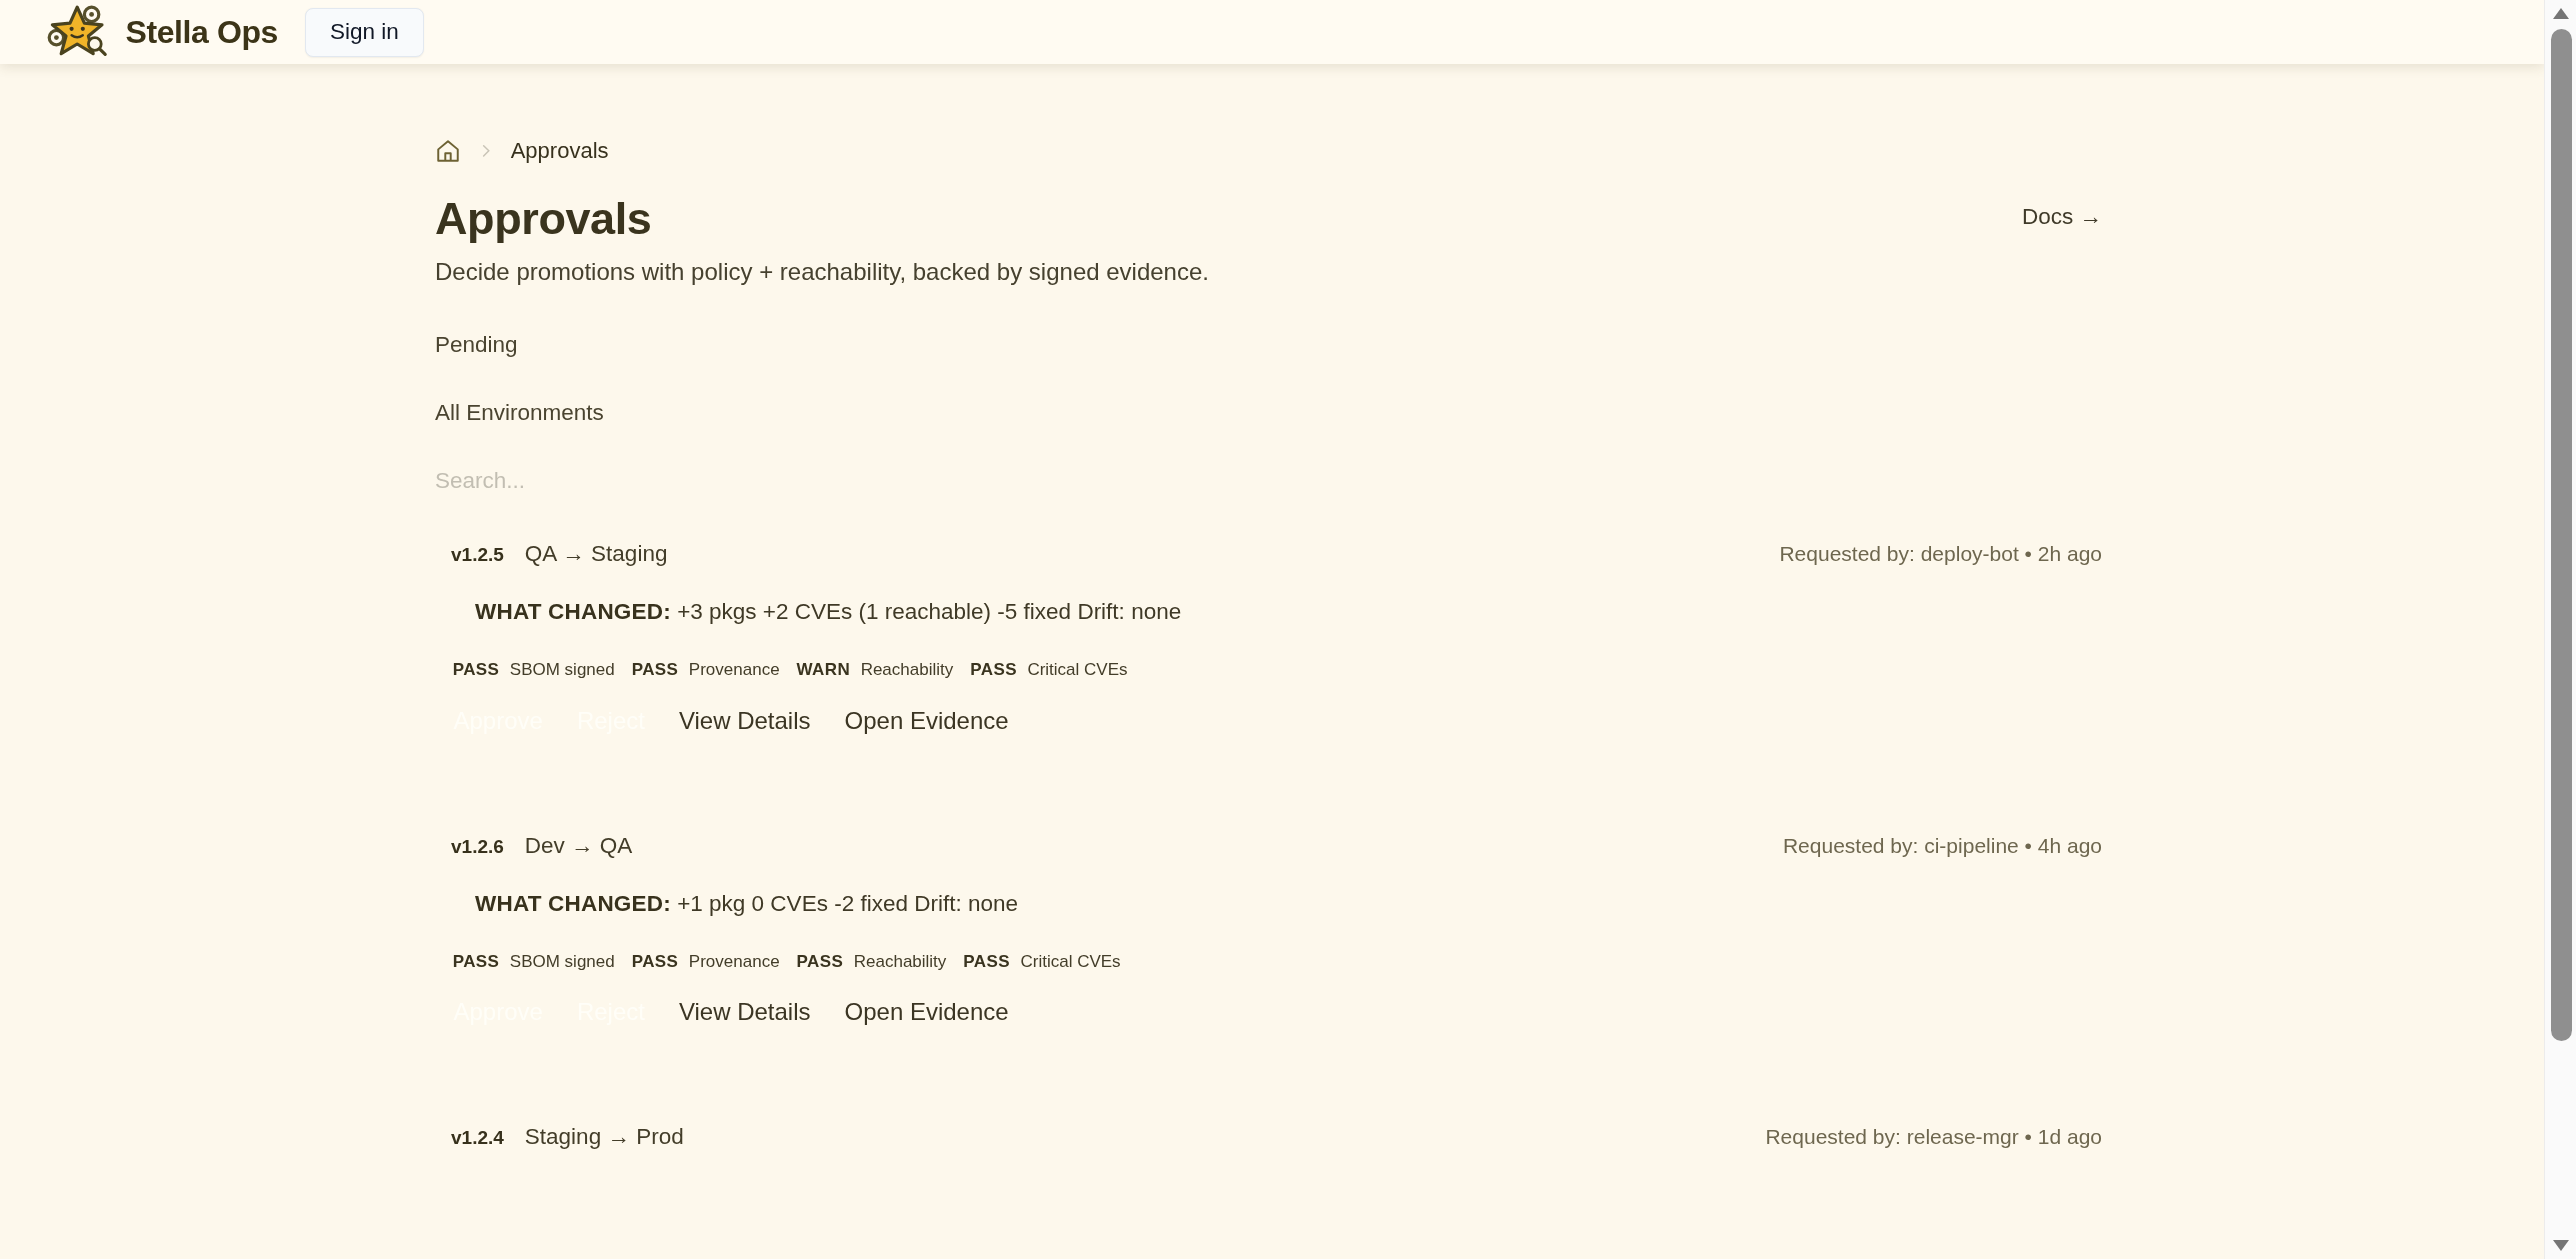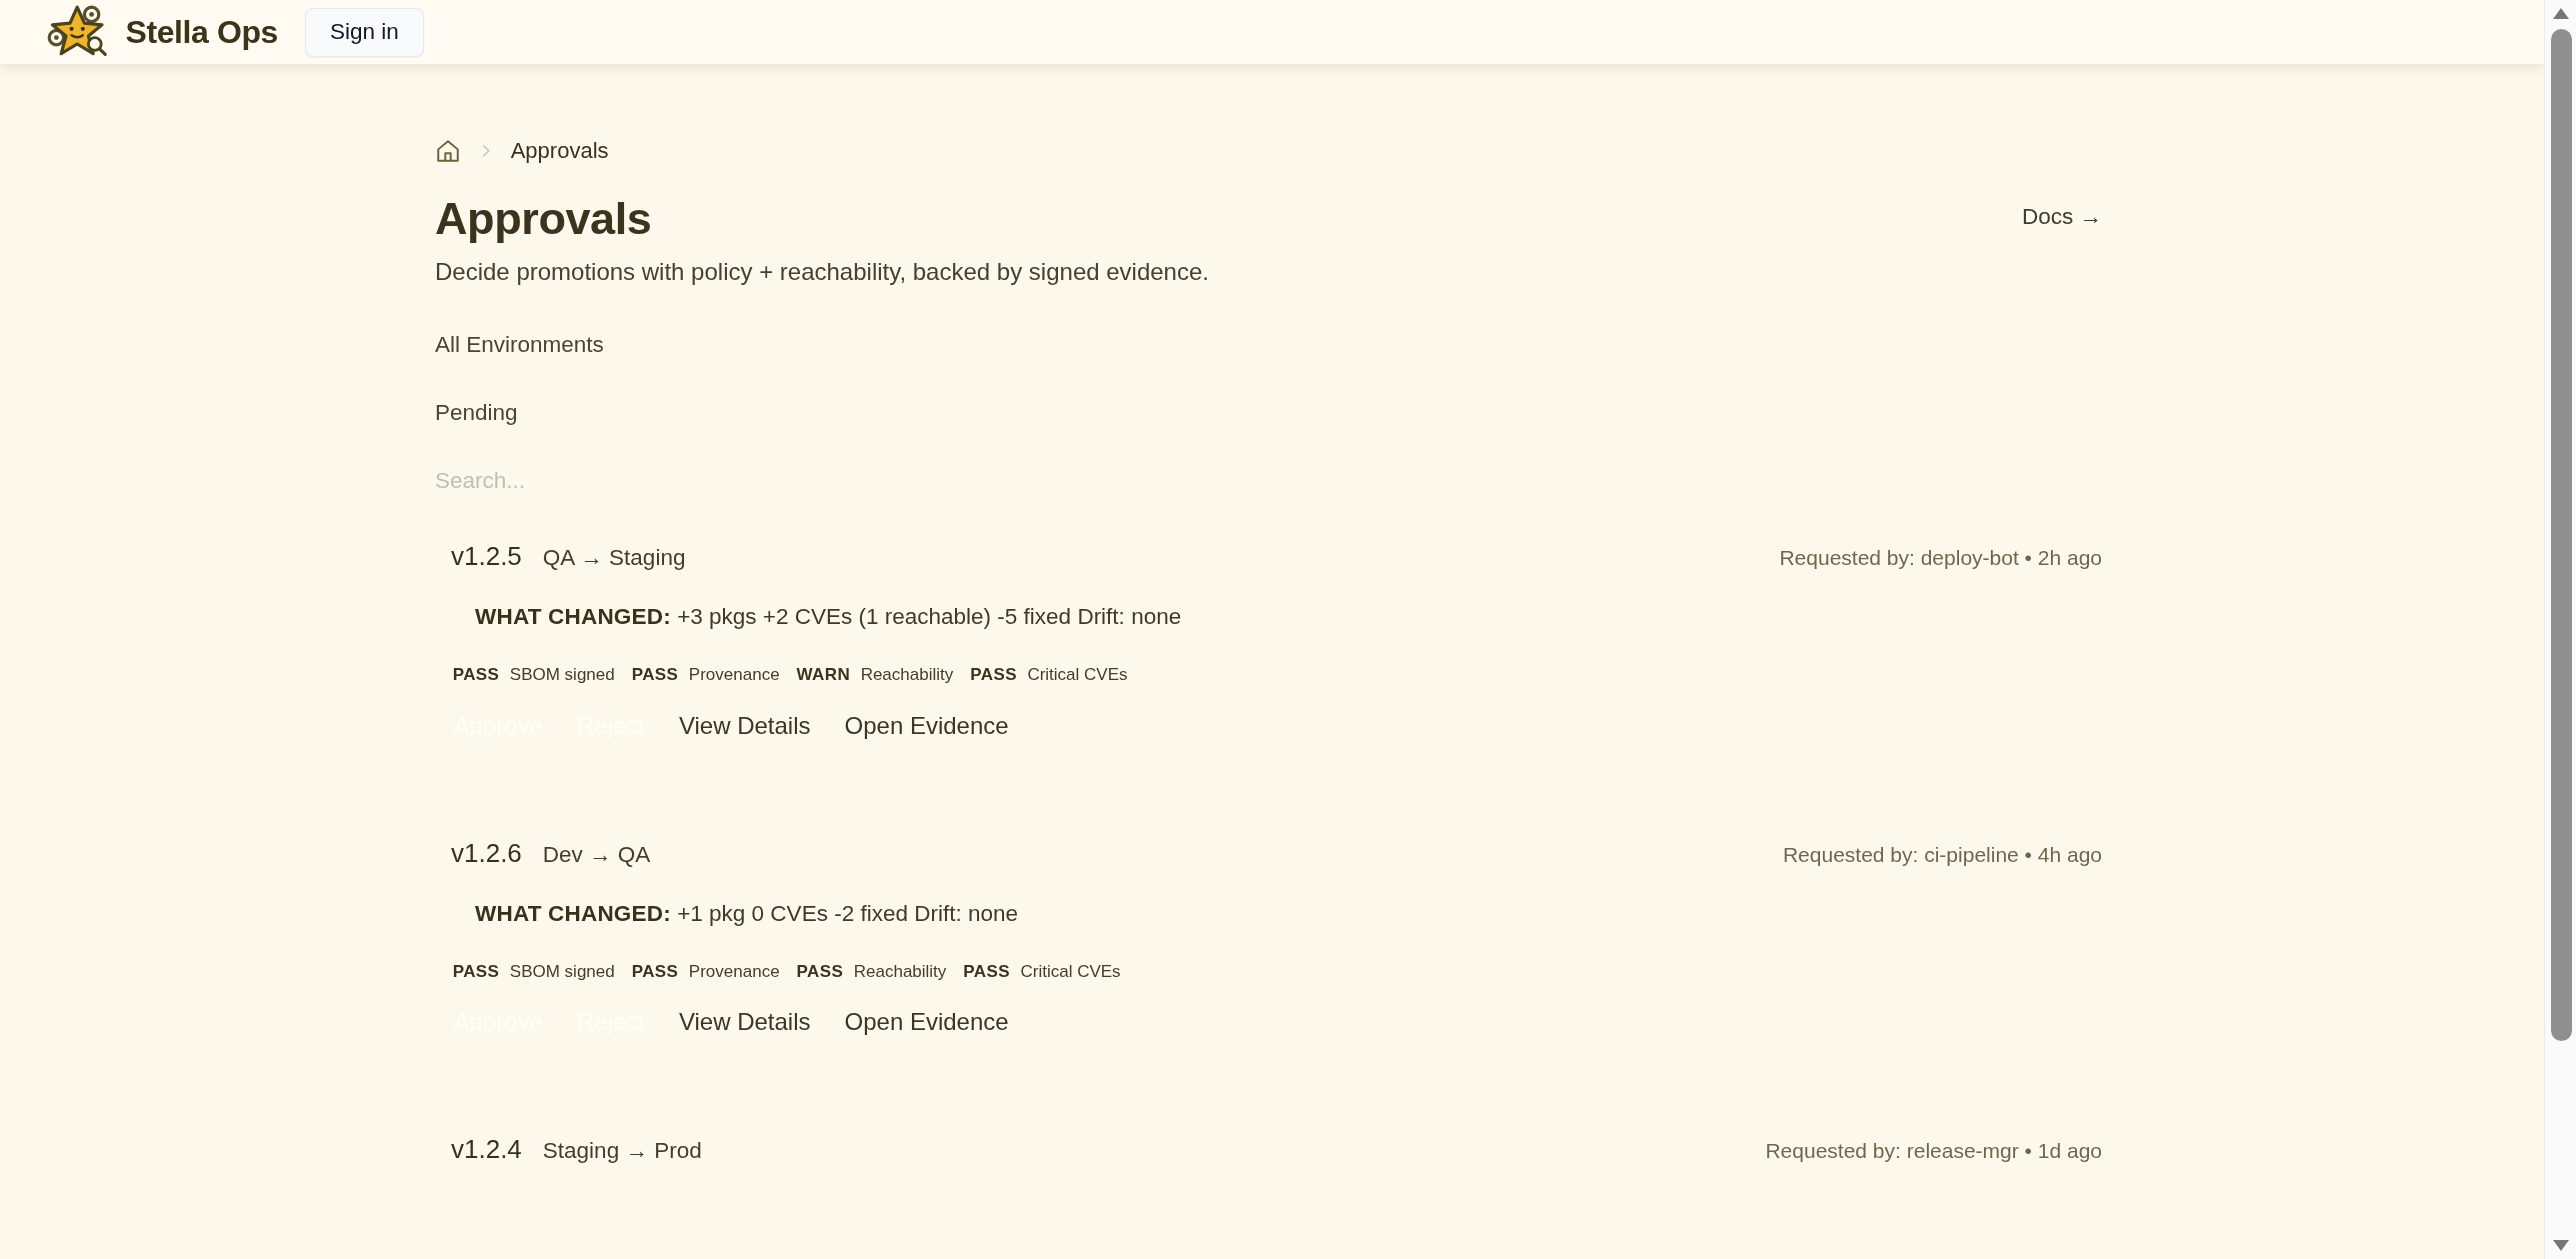--- a/index.html
+++ b/index.html
@@ -51,21 +51,21 @@
   }
   .search-input { width:515px; cursor:text; color:#433d29; }
   .search-input::placeholder { color:#c2beb2; opacity:1; }
 
   .section-heading { margin-top:8px; font-size:26.6px; line-height:31px; font-weight:700; color:#3d371f; }
 
   
   .cards { margin-top:47px; }
   .card { margin-bottom:98px; }
   .card-head { display:flex; align-items:baseline; padding-left:16px; }
-  .version { font-size:26px; font-weight:400; color:#37311c; }
+  .version { font-size:19px; font-weight:700; color:#37311c; }
   .transition { font-size:22.5px; color:#433d29; margin-left:21px; }
   .requested { margin-left:auto; font-size:21px; color:#6e674f; }
 
   .what-changed { margin-top:32px; padding-left:40px; font-size:22.5px; line-height:26px; color:#3f3926; }
   .what-changed b { font-weight:700; color:#38321d; letter-spacing:0.2px; }
 
   .checks { margin-top:35px; padding-left:17.7px; display:flex; align-items:center; gap:17px; }
   .check { display:flex; align-items:center; }
   .check-status { font-size:17px; font-weight:700; letter-spacing:0.4px; color:#3a341f; margin-right:10.5px; }
   .check-label { font-size:17px; color:#433d29; }
@@ -135,22 +135,22 @@
     <span class="crumb-current">Approvals</span>
   </div>
 
   <div class="title-row">
     <h1 class="page-title">Approvals</h1>
     <a class="docs-link" href="#">Docs →</a>
   </div>
   <div class="subtitle">Decide promotions with policy + reachability, backed by signed evidence.</div>
 
   <div class="filters">
+    <div class="filter-control">Pending</div>
     <div class="filter-control">All Environments</div>
-    <div class="filter-control">Pending</div>
     <input class="filter-control search-input" type="text" placeholder="Search..." style="">
   </div>
 
 
   <div class="cards">
 
     <div class="card">
       <div class="card-head">
         <span class="version">v1.2.5</span>
         <span class="transition">QA → Staging</span>

